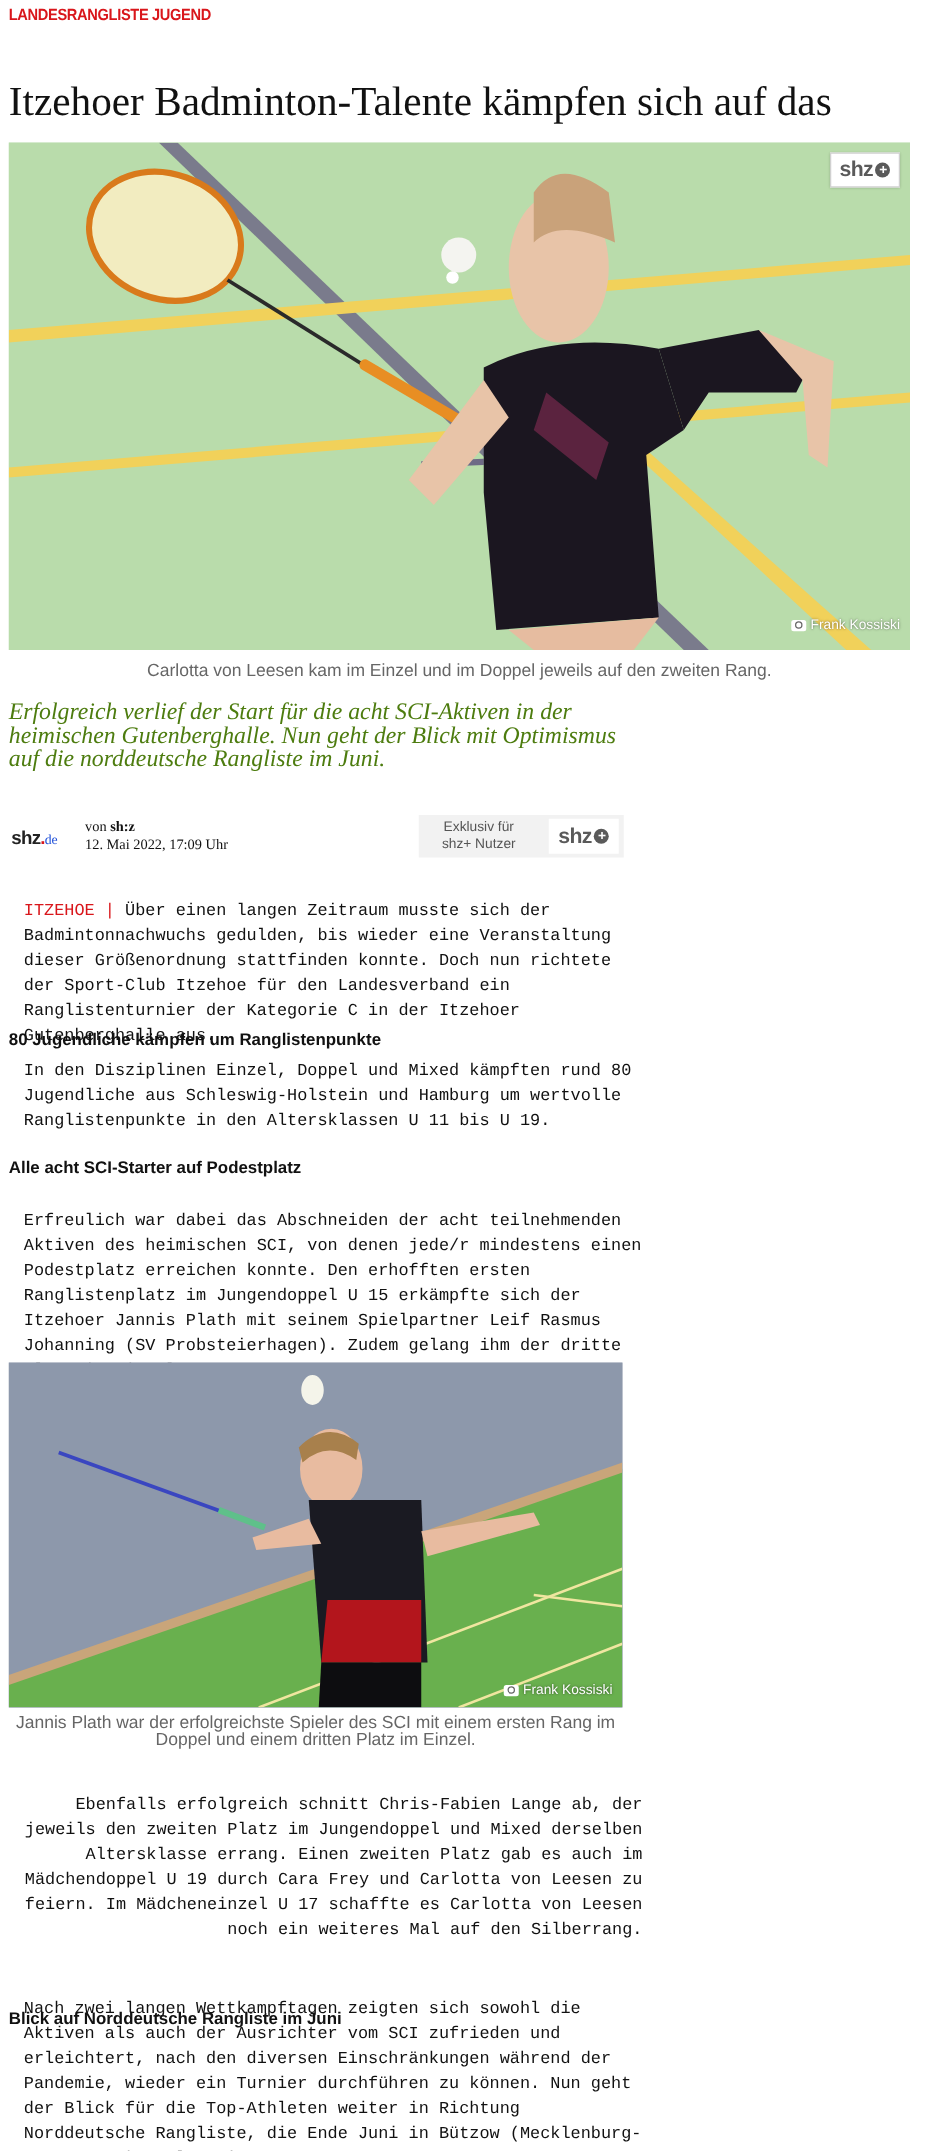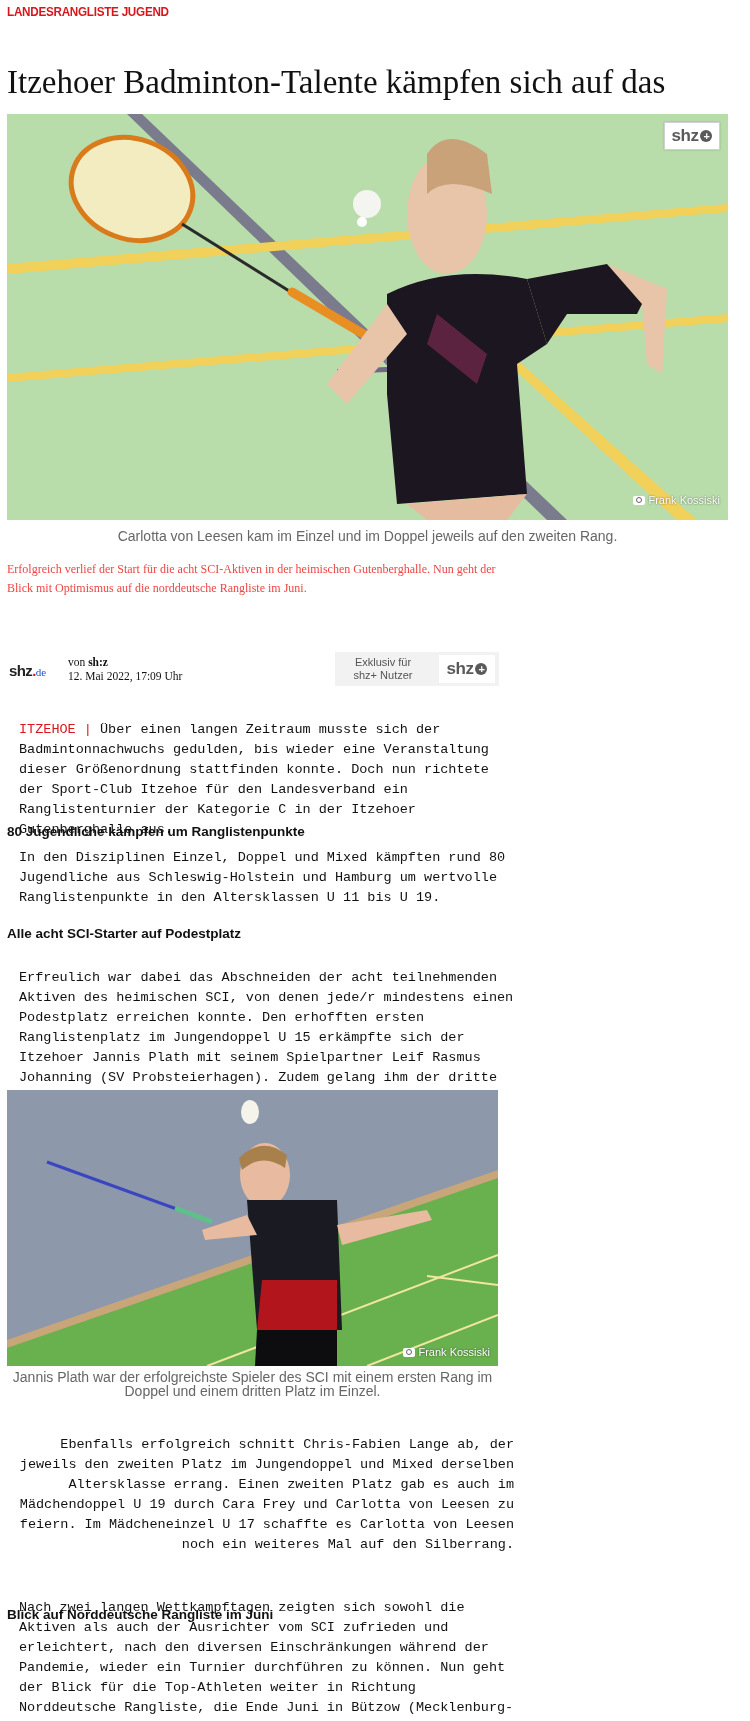--- a/index.html
+++ b/index.html
@@ -40,21 +40,21 @@
   }
   .cam::after { content: ""; position: absolute; left: 3px; top: 1.5px; width: 4px; height: 4px; border-radius: 50%; border: 1.5px solid #666; }
 
   .caption {
     position: absolute; font-family: "Liberation Sans", sans-serif; font-size: 14px; color: #666; text-align: center; line-height: 14px;
   }
   .cap1 { left: 7px; top: 529px; width: 721px; }
 
   .lead {
     position: absolute; left: 7px; top: 560px; width: 500px;
-    font-family: "Liberation Serif", serif; font-size: 12px; line-height: 19px; color: #ef4444;
+    font-family: "Liberation Serif", serif; font-size: 19px; line-height: 19px; color: #4d7c0f; font-style: italic;
   }
 
   .byline { position: absolute; left: 7px; top: 652px; width: 492px; height: 36px; }
   .logo-shz {
     position: absolute; left: 2px; top: 10px;
     font-family: "Liberation Sans", sans-serif; font-weight: bold; font-size: 15px; color: #222; letter-spacing: -0.6px;
   }
   .logo-shz .dot { color: #d9161b; }
   .logo-shz .de { font-family: "Liberation Serif", serif; font-weight: normal; color: #1d4ed8; font-size: 11px; letter-spacing: 0; }
   .by-meta { position: absolute; left: 61px; top: 3px; font-family: "Liberation Serif", serif; font-size: 11.5px; line-height: 14px; color: #111; }

